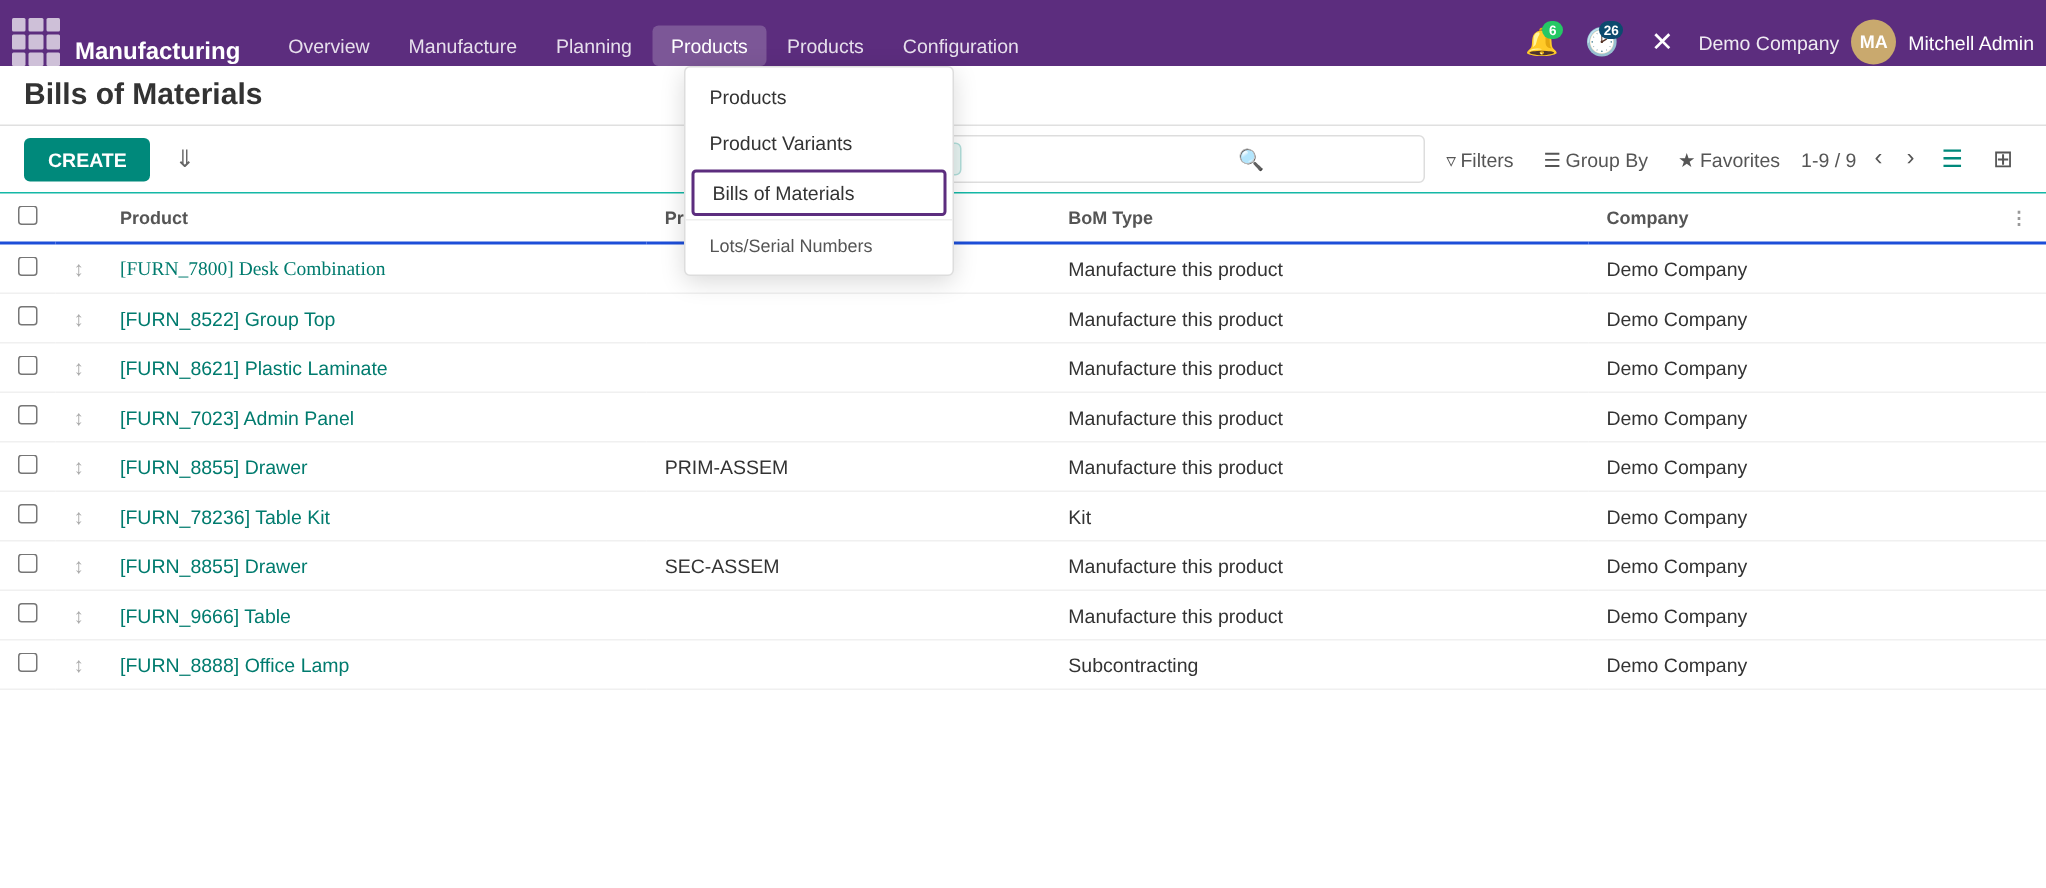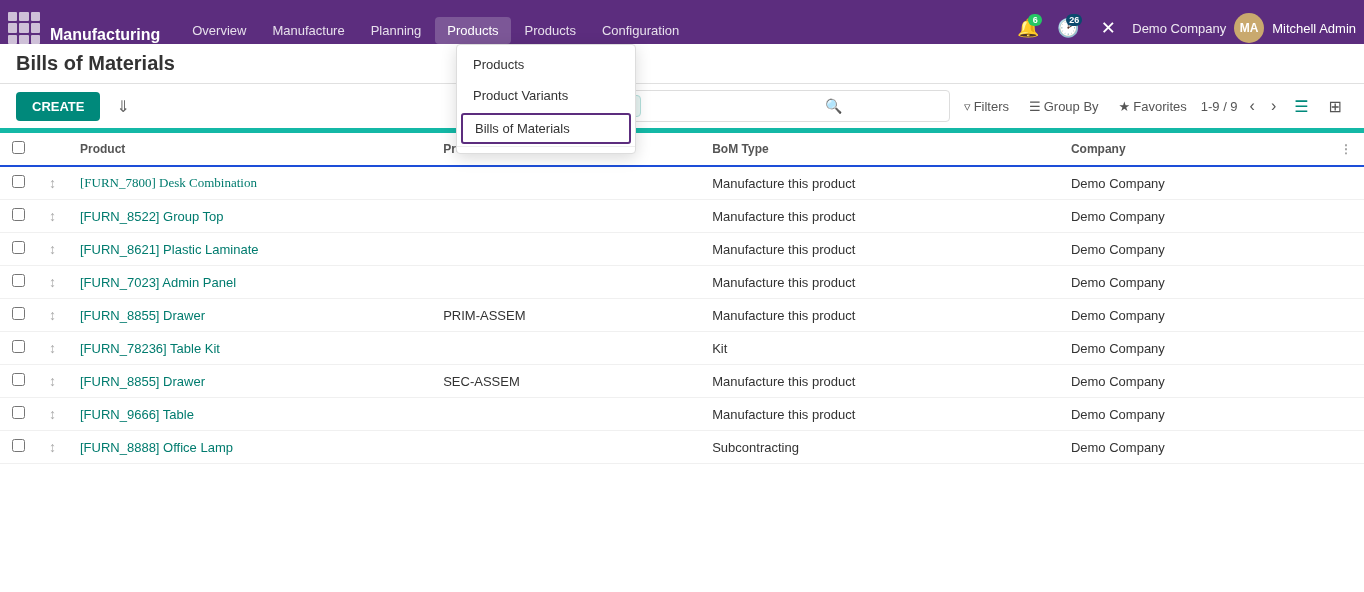--- a/index.html
+++ b/index.html
@@ -75,21 +75,21 @@
       border-bottom: 1px solid #e0e0e0;
     }
     .page-title {
       font-size: 20px; font-weight: bold; color: #333; flex: 1;
     }
 
     
     .action-bar {
       display: flex; align-items: center;
       padding: 6px 16px; gap: 8px;
-      border-bottom: 5px solid #14b8a6;
+      border-bottom: 1px solid #14b8a6;
     }
     .btn-create {
       background: #00897b; color: #fff;
       border: none; padding: 7px 16px;
       font-size: 13px; font-weight: bold;
       border-radius: 4px; cursor: pointer;
     }
     .btn-download {
       background: none; border: none; cursor: pointer;
       font-size: 16px; color: #666; padding: 4px 8px;
@@ -412,13 +412,14 @@
         </tbody>
     </table>
   </div>
 </div>
 
 <div class="products-dropdown">
   <div class="dropdown-item">Products</div>
   <div class="dropdown-item">Product Variants</div>
   <div class="dropdown-item active">Bills of Materials</div>
   <div class="divider"></div>
+  <div class="dropdown-item sub">Lots/Serial Numbers</div>
 </div>
 
 </body></html>

